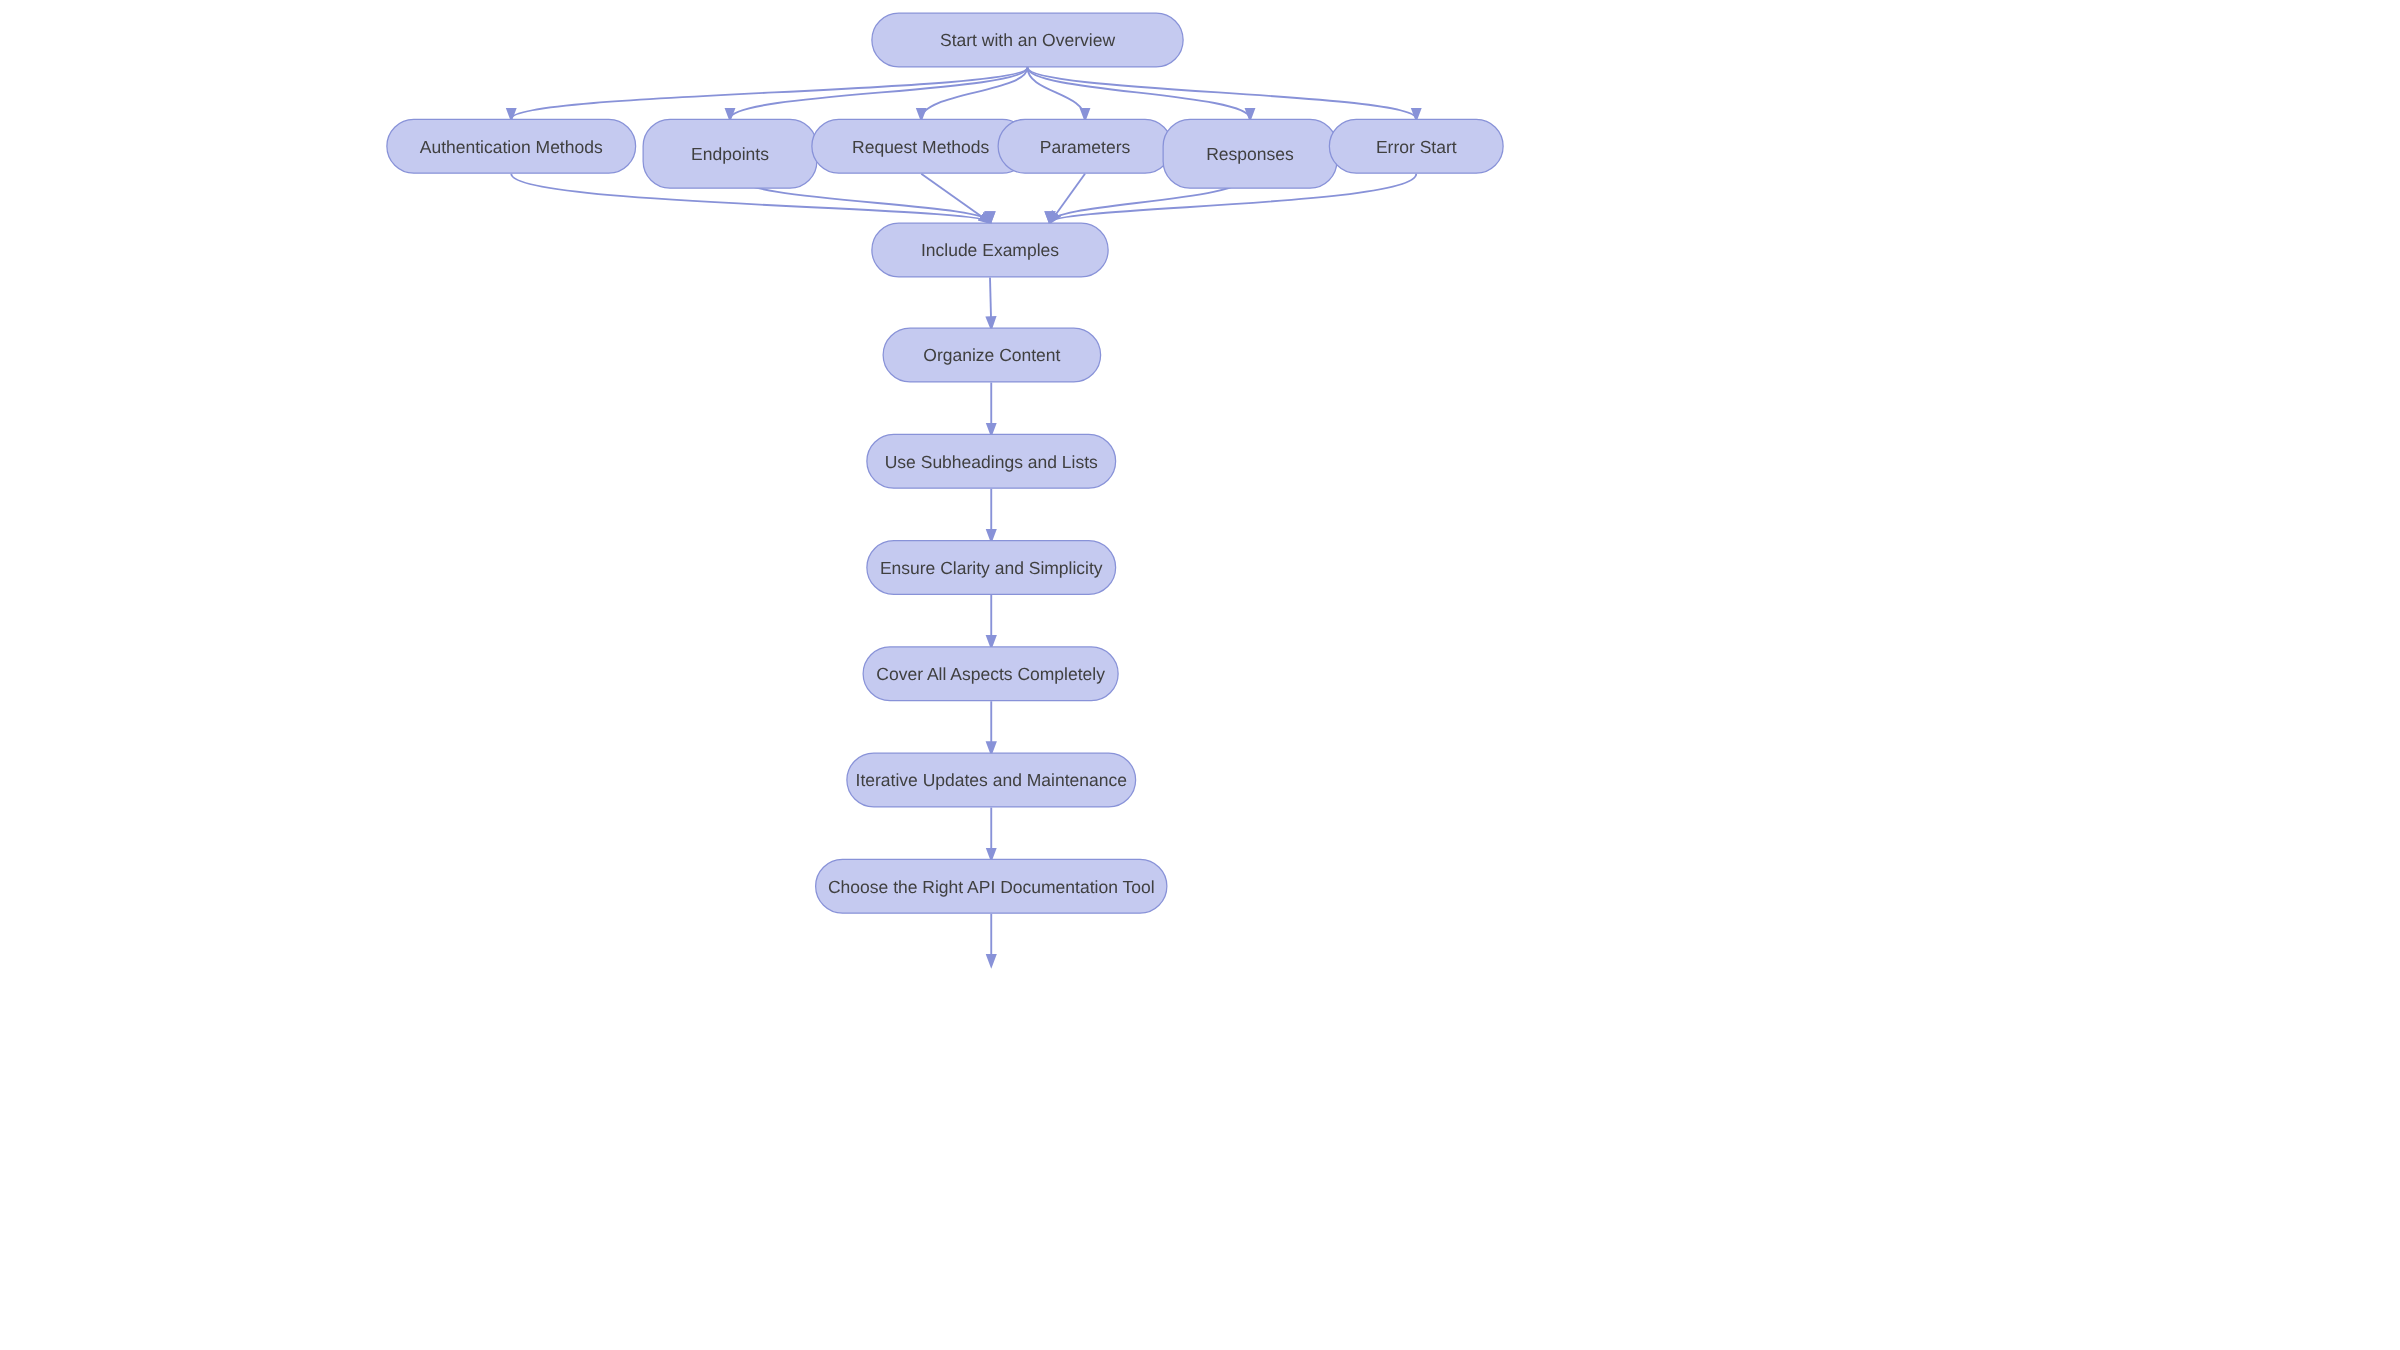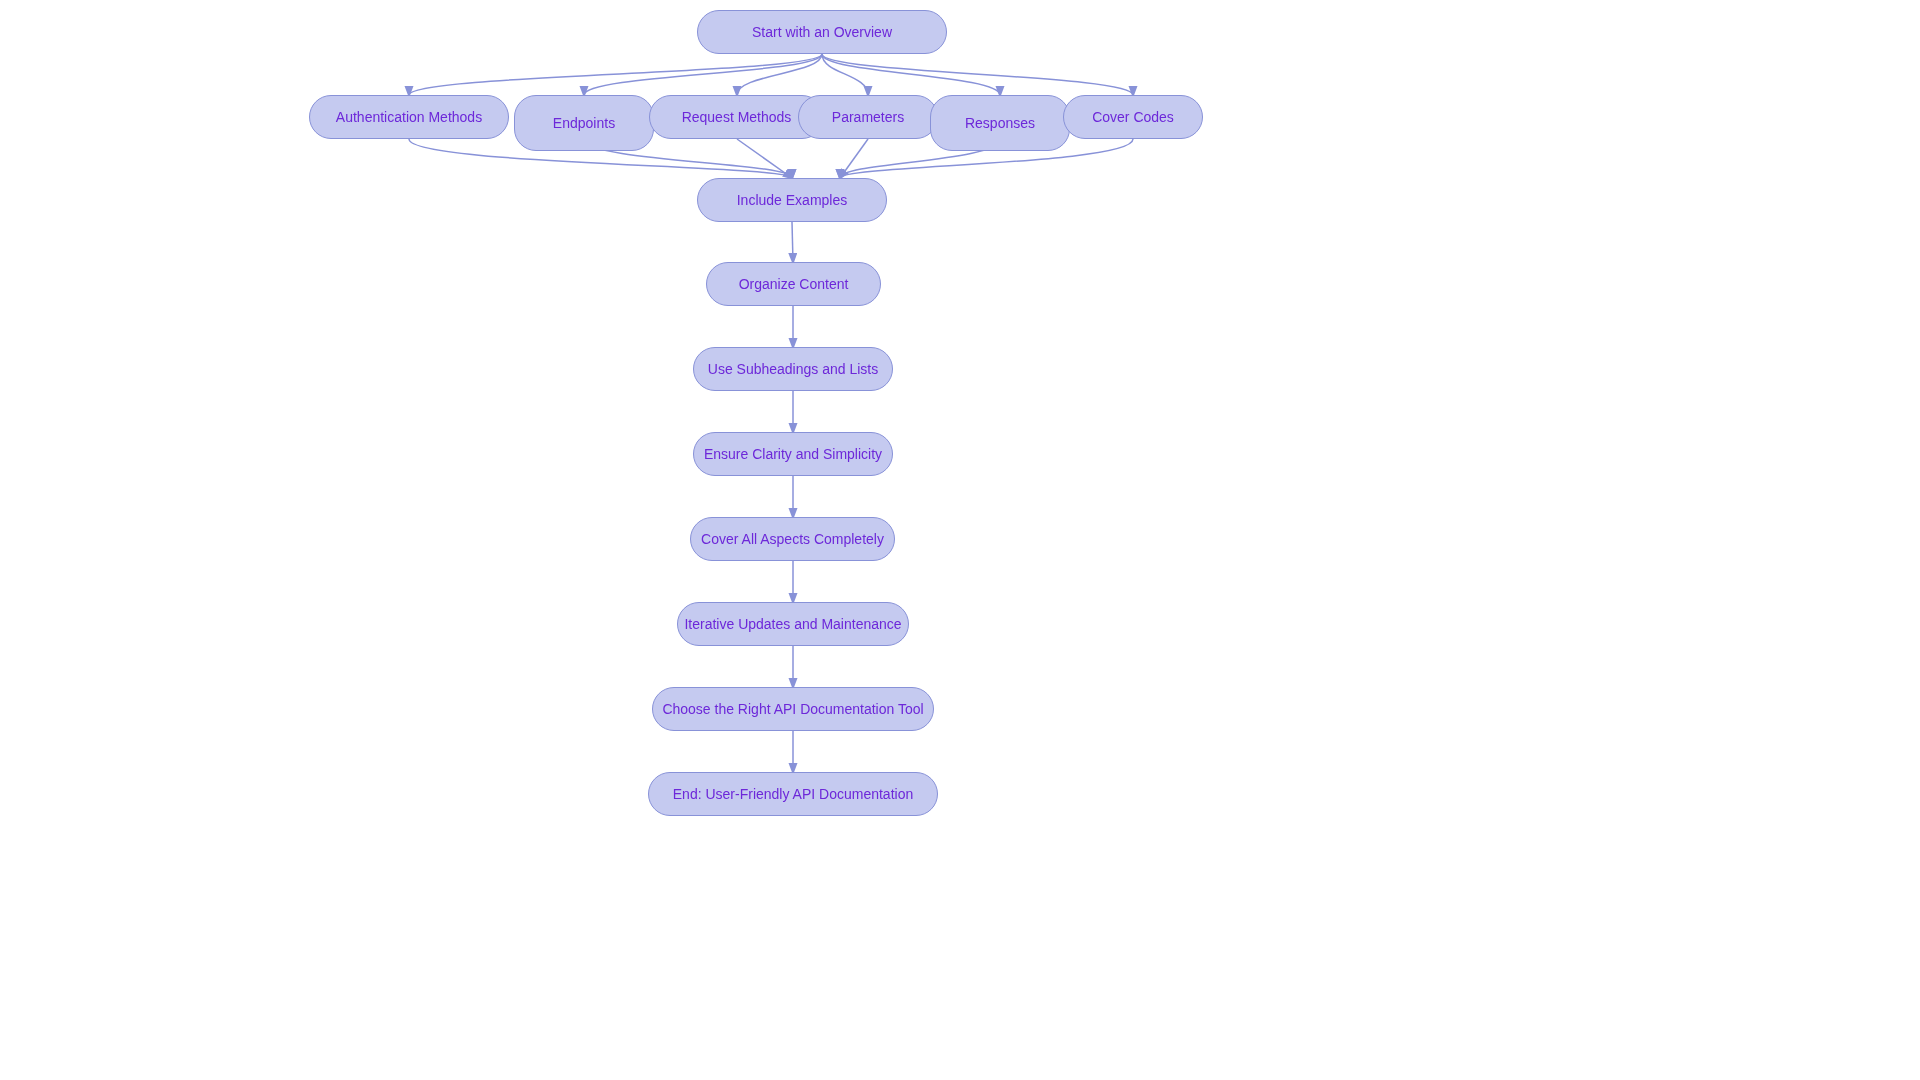--- a/index.html
+++ b/index.html
@@ -26,21 +26,21 @@
     }
     .node {
       position: absolute;
       background: #c5caf0;
       border: 1.5px solid #8892d8;
       border-radius: 22px;
       display: flex;
       align-items: center;
       justify-content: center;
       text-align: center;
-      color: #6d28d9;
+      color: #404040;
       font-size: 14px;
       font-weight: 500;
       padding: 10px 20px;
       white-space: nowrap;
       cursor: default;
     }
     .node-start {
       left: 697px;
       top: 10px;
       width: 250px;
@@ -201,21 +201,21 @@
 
   <div class="node node-parameters">
     <span>Parameters</span>
   </div>
 
   <div class="node node-responses">
     <span>Responses</span>
   </div>
 
   <div class="node node-errorcodes">
-    <span>Cover Codes</span>
+    <span>Error Start</span>
   </div>
 
   <div class="node node-examples">
     <span>Include Examples</span>
   </div>
 
   <div class="node node-organize">
     <span>Organize Content</span>
   </div>
 
@@ -232,17 +232,14 @@
   </div>
 
   <div class="node node-iterative">
     <span>Iterative Updates and Maintenance</span>
   </div>
 
   <div class="node node-choose">
     <span>Choose the Right API Documentation Tool</span>
   </div>
 
-  <div class="node node-end">
-    <span>End: User-Friendly API Documentation</span>
-  </div>
 
 </div>
 
 </body></html>

